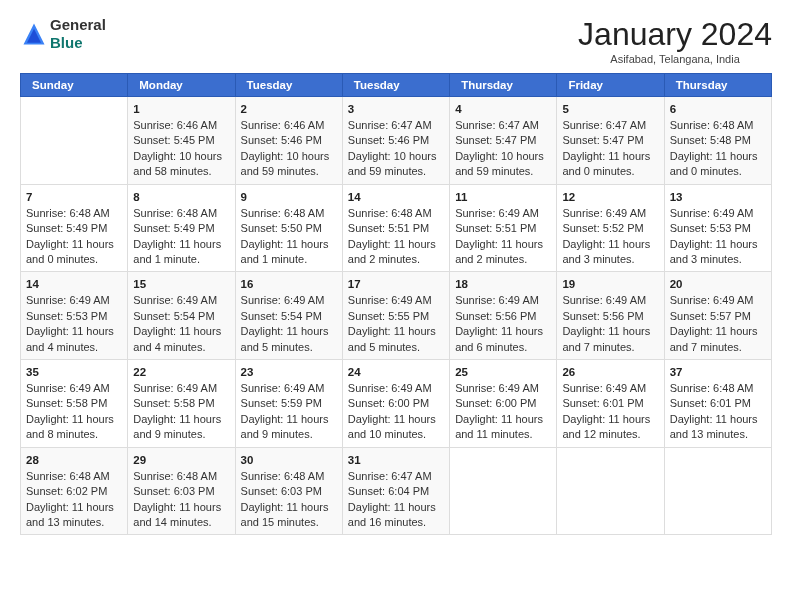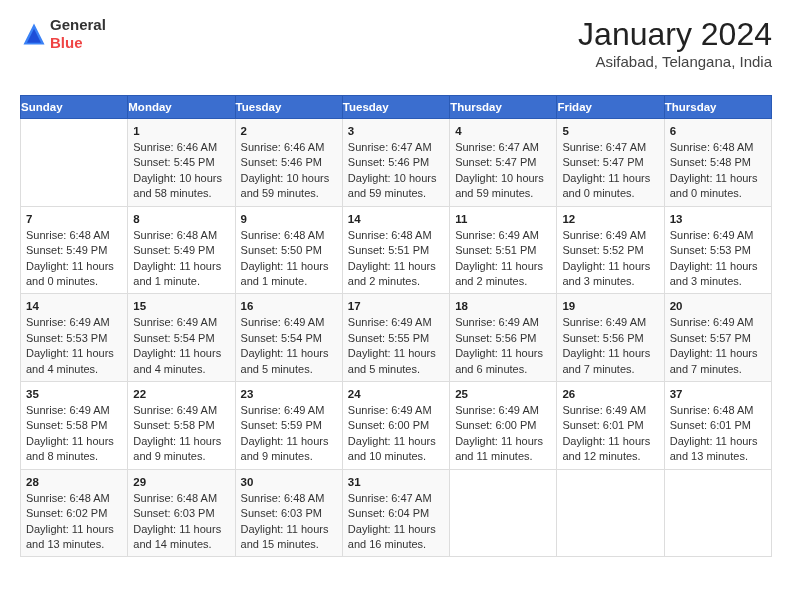--- a/index.html
+++ b/index.html
@@ -11,60 +11,60 @@
       overflow: hidden;
     }
     .page {
       width: 792px;
       padding: 16px 20px 10px 20px;
     }
     .header {
       display: flex;
       justify-content: space-between;
       align-items: flex-start;
-      margin-bottom: 25px;
+      margin-bottom: 8px;
       gap: 28px;
     }
     .logo {
       display: flex;
       align-items: center;
       gap: 2px;
     }
     .logo-text {
       font-size: 15px;
       font-weight: bold;
       line-height: 1.2;
     }
     .logo-text .general { color: #333; }
-    .logo-text .blue { color: #ef4444; }
+    .logo-text .blue { color: #0f766e; }
     .logo-icon {
       width: 28px;
       height: 28px;
     }
     .title-block {
-      text-align: right;
+      text-align: center;
     }
     .month-title {
       font-size: 32px;
       font-weight: normal;
       color: #222;
     }
     .location {
-      font-size: 15px;
+      font-size: 11px;
       color: #444;
     }
     table {
       width: 100%;
       border-collapse: collapse;
       font-size: 10.5px;
     }
     thead tr th {
       background-color: #3b6ecf;
       color: white;
-      padding: 5px 0;
+      padding: 5px 11px;
       text-align: left;
       font-size: 11.5px;
       font-weight: bold;
       border: 1px solid #2a5ab5;
     }
     tbody tr {
       border: 1px solid #ccc;
     }
     tbody tr:nth-child(odd) {
       background-color: #f9f9f9;

